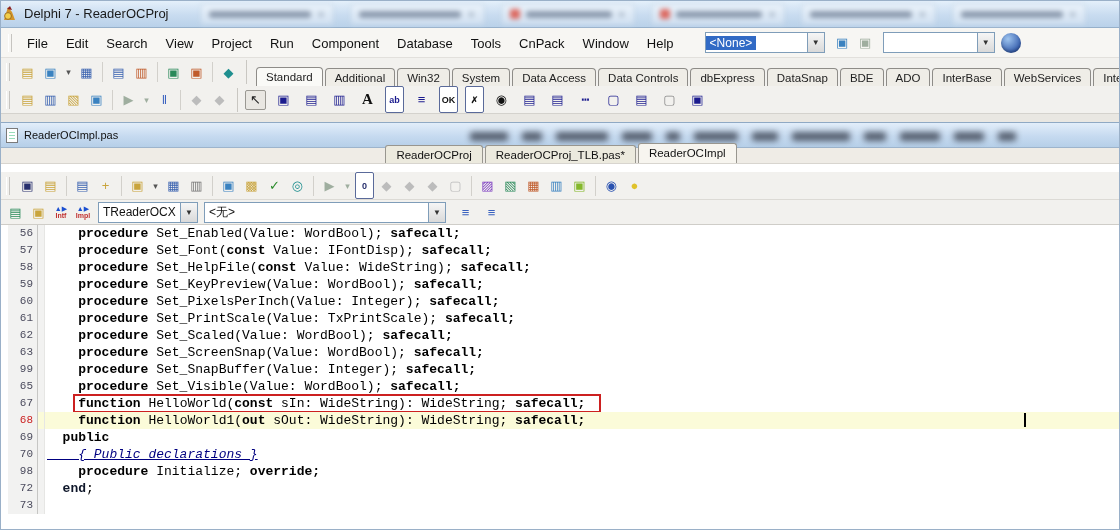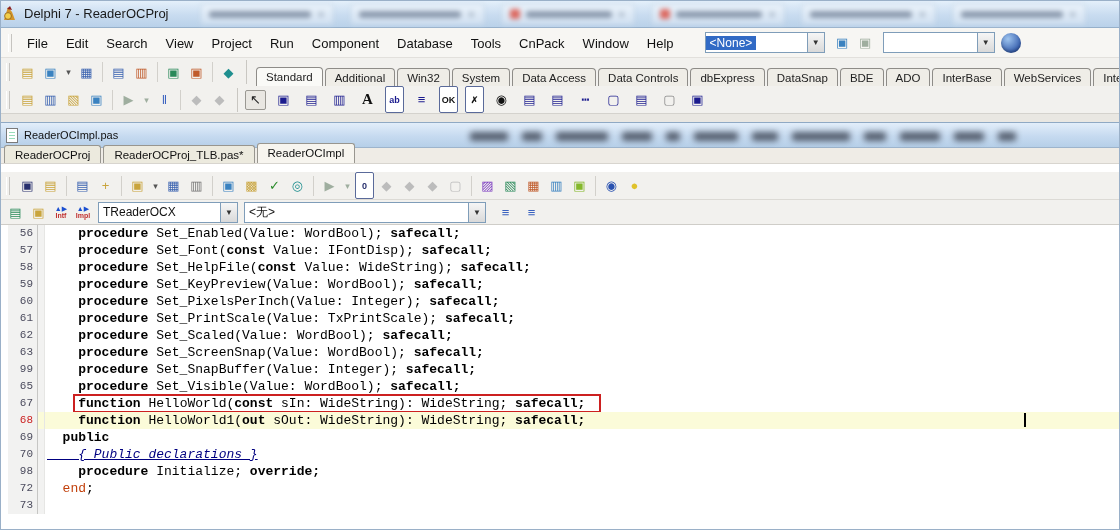--- a/index.html
+++ b/index.html
@@ -51,44 +51,44 @@
 
   
   #ed-title { top:122px; height:26px; background:linear-gradient(#e2eefa,#c6daf0 55%,#b6cfe8); border-top:1px solid #8fa9c4; border-bottom:1px solid #9db4cc; display:flex; align-items:center; padding-left:6px; }
   #ed-doc-icon { width:12px; height:15px; background:#fff; border:1px solid #7a7a7a; margin-right:6px; position:relative; }
   #ed-doc-icon::after { content:""; position:absolute; left:2px; right:2px; top:3px; height:8px;
      background:repeating-linear-gradient(#9db,#9db 1px,transparent 1px,transparent 3px); }
   #ed-title-text { font-size:11px; }
   #edblur { position:absolute; left:470px; right:12px; top:7px; height:12px; display:flex; gap:14px; align-items:center; filter:blur(3px); opacity:.8; }
   .dblob { height:9px; background:#39404e; border-radius:2px; flex:0 0 auto; }
 
-  #ed-tabs { top:148px; height:16px; background:#efece6; display:flex; align-items:flex-end; padding-left:4px; border-bottom:1px solid #d8d5cf; }
+  #ed-tabs { top:148px; height:16px; background:#efece6; display:flex; align-items:flex-end; padding-left:4px; border-bottom:1px solid #d8d5cf;justify-content:center; }
   .etab { font-size:11.5px; padding:3px 10px 2px; border:1px solid #98968f; border-bottom:none; border-radius:3px 3px 0 0; background:#eceade; margin-right:2px; white-space:nowrap; }
   .etab.active { background:#f7f5ef; padding-bottom:4px; }
 
   #ed-tb1 { top:172px; height:28px; padding-left:4px; border-bottom:1px solid #dcdad5; }
   #ed-tb2 { top:200px; height:25px; padding-left:4px; border-bottom:1px solid #cfcdc8; }
   .mini-nav { display:flex; flex-direction:column; align-items:center; justify-content:center; width:22px; height:20px; line-height:1; }
   .mini-nav .arrows { font-size:7px; letter-spacing:0; color:#1b4fd0; }
   .mini-nav .lbl { font-size:7px; color:#c03030; font-weight:bold; }
-  #class-combo { width:140px; margin-left:4px; }
+  #class-combo { width:100px; margin-left:4px; }
   #member-combo { width:242px; margin-left:6px; }
 
   
   #code { top:225px; height:305px; background:#fff; font-family:"Liberation Mono","DejaVu Sans Mono",monospace; font-size:13px; }
   .cl { display:flex; height:17px; line-height:17px;padding-left:8px; }
   .ln { width:30px; flex:0 0 auto; background:#f2f2f1; border-right:1px solid #c6c6c4; color:#4c4c5e; font-size:11px; text-align:right; padding-right:4px; }
   .band { width:7px; flex:0 0 auto; background:#f2f2f1; border-right:1px solid #e6e6e4; }
   .src { flex:1; white-space:pre; position:relative; padding-left:2px; }
   .cl.cur .src, .cl.cur .band { background:#fbfbd9; }
   .cl.cur .ln { color:#cc2222; }
   .kw { font-weight:bold; color:#000; }
   .tx { color:#000; }
   .cm { color:#000080; font-style:italic;text-decoration:underline; }
-  .kwred { color:#c2410c; font-weight:normal; }
+  .kwred { color:#0f172a; font-weight:bold; }
   .hlbox { position:absolute; left:28px; top:-1px; width:528px; height:19px; border:2px solid #cc2020; pointer-events:none; }
   .caret { position:absolute; left:979px; top:1px; width:2px; height:14px; background:#000; }
 
   #frame { position:absolute; inset:0; border:1px solid #9ab0c8; pointer-events:none; }
 </style>
 </head>
 <body>
 
 <div id="titlebar" class="abs">
   <svg id="app-icon" viewBox="0 0 18 18">

